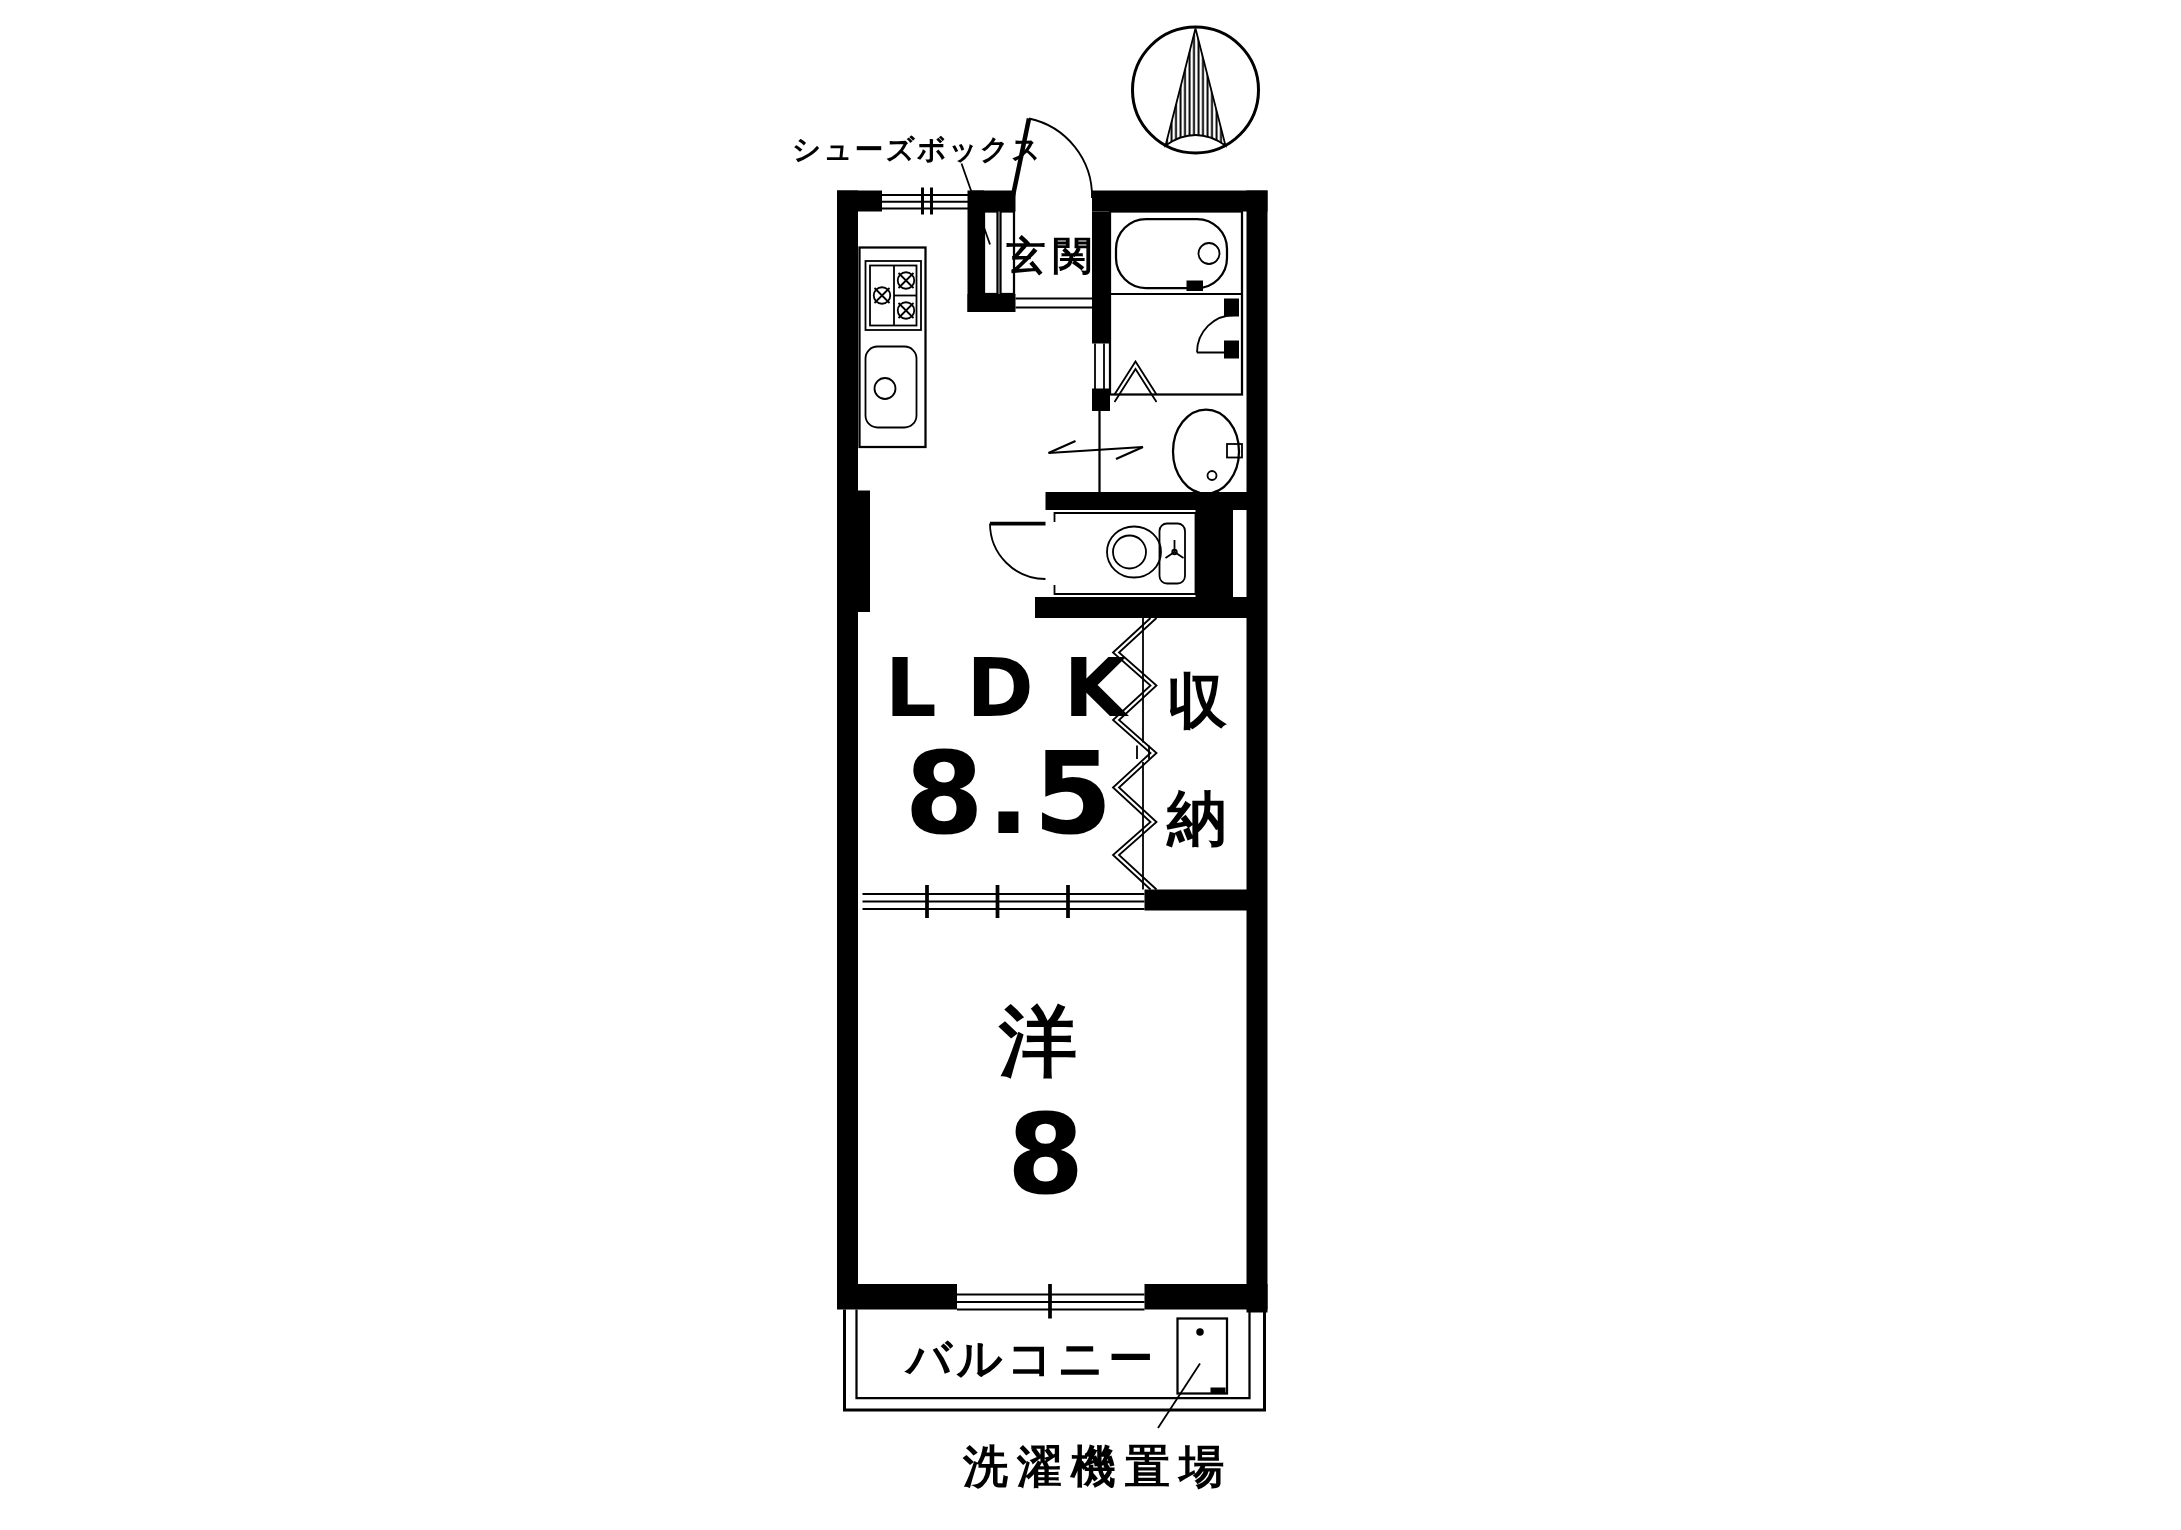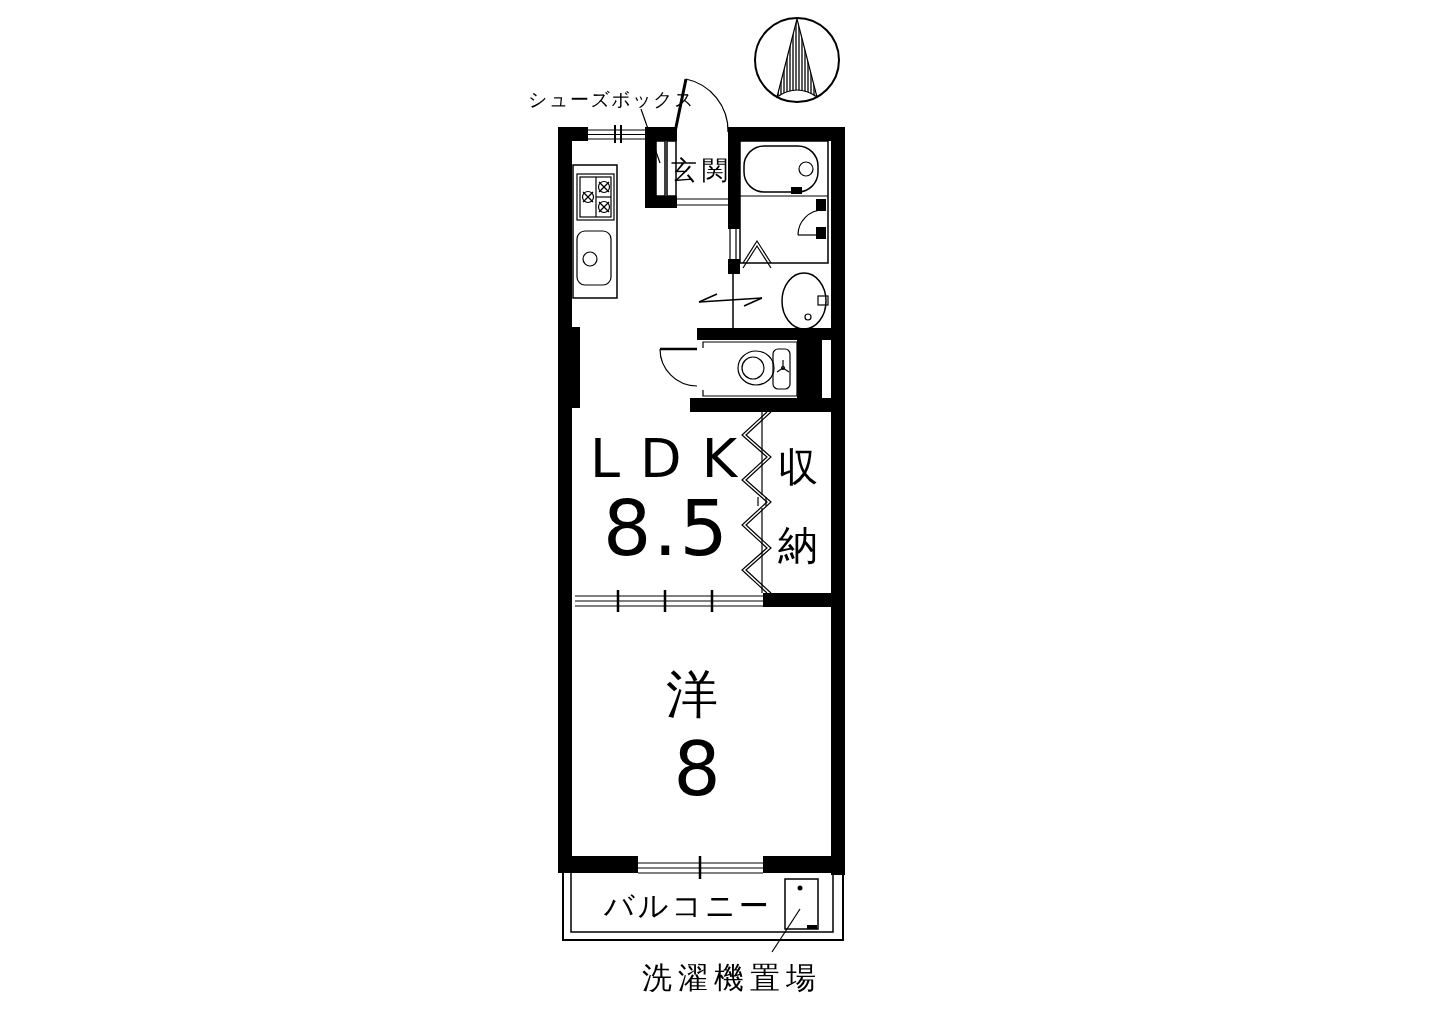--- a/index.html
+++ b/index.html
@@ -1,16 +1,16 @@
 <!DOCTYPE html>
 <html><head>
 <meta charset="utf-8">
 <style>
   html,body{margin:0;padding:0;background:#ffffff;}
-  .stage{position:relative;width:1454px;height:1020px;background:#84cc16;overflow:hidden;}
+  .stage{position:relative;width:1454px;height:1020px;background:#84cc16;overflow:hidden;font-weight:bold;}
   svg{position:absolute;left:0;top:0;}
   .plan-text{font-family:"DejaVu Sans","Liberation Sans",sans-serif;fill:#000;}
   .t-shoebox{font-size:19px;letter-spacing:1.5px;}
   .t-genkan{font-size:26px;letter-spacing:5px;}
   .t-ldk{font-size:54px;letter-spacing:20px;}
   .t-ldksize{font-size:76px;letter-spacing:2px;}
   .t-closet{font-size:40px;}
   .t-yo{font-size:52px;}
   .t-yosize{font-size:74px;}
   .t-balcony{font-size:30px;letter-spacing:3px;}

